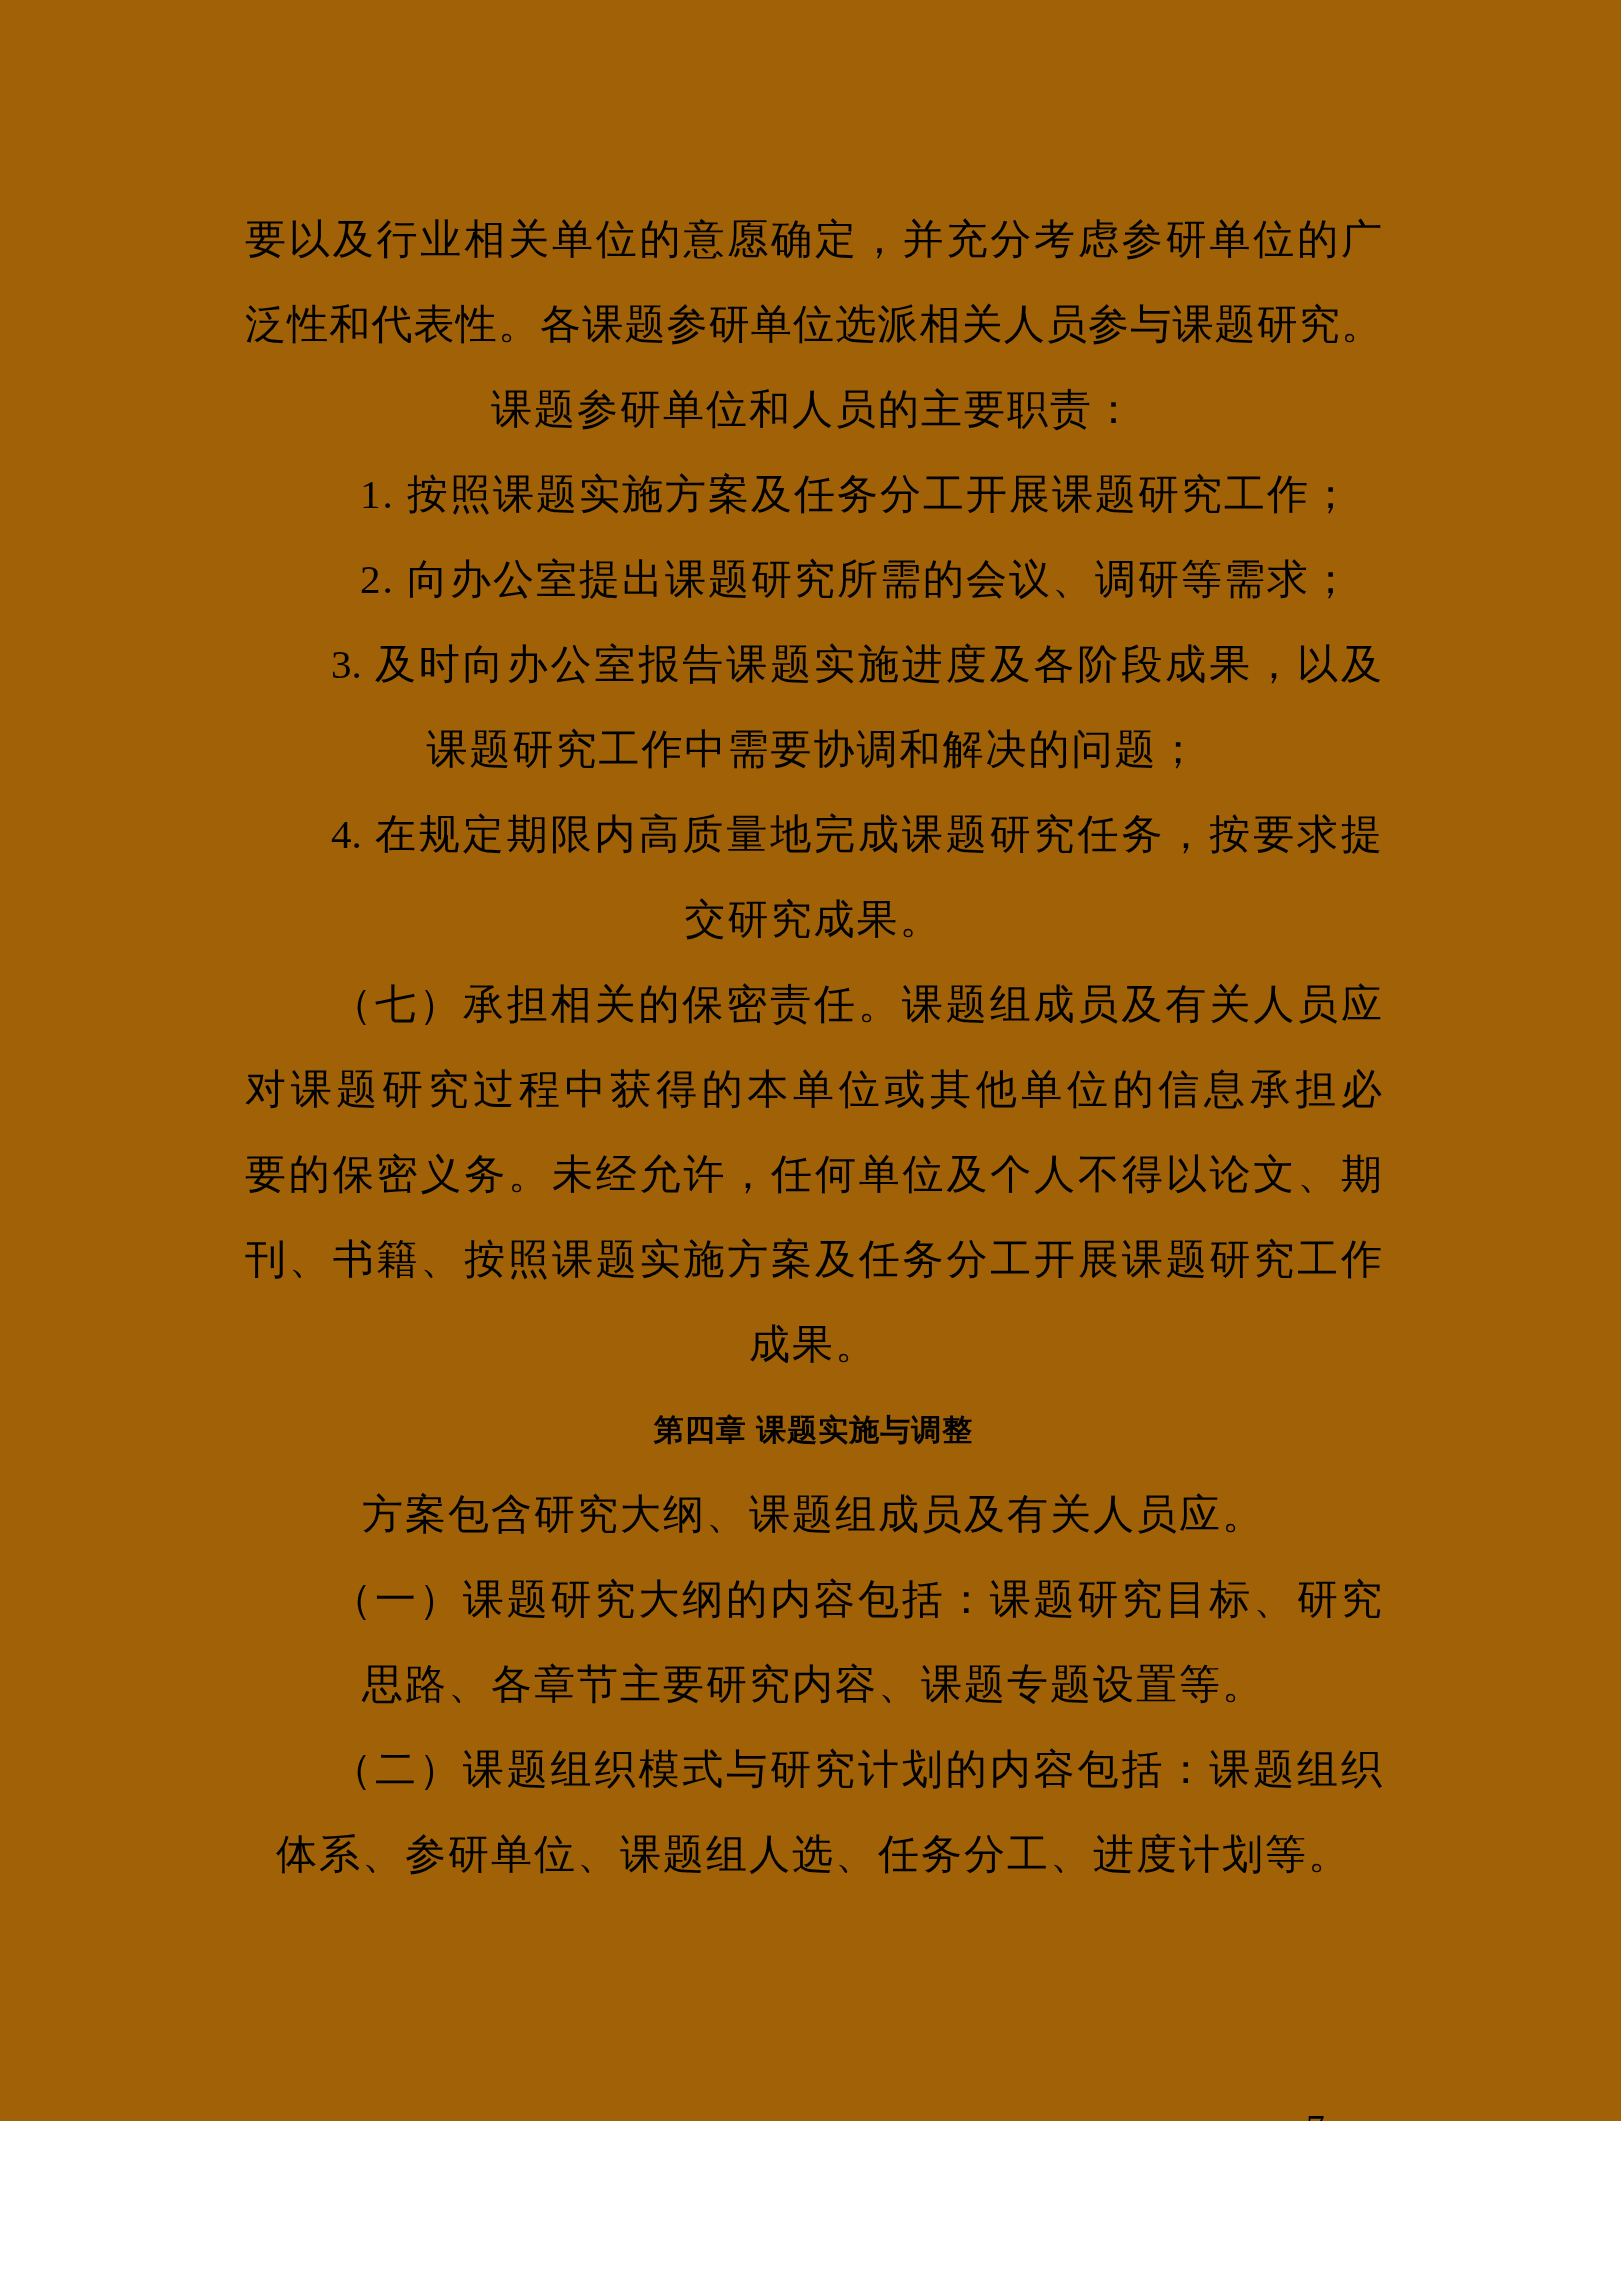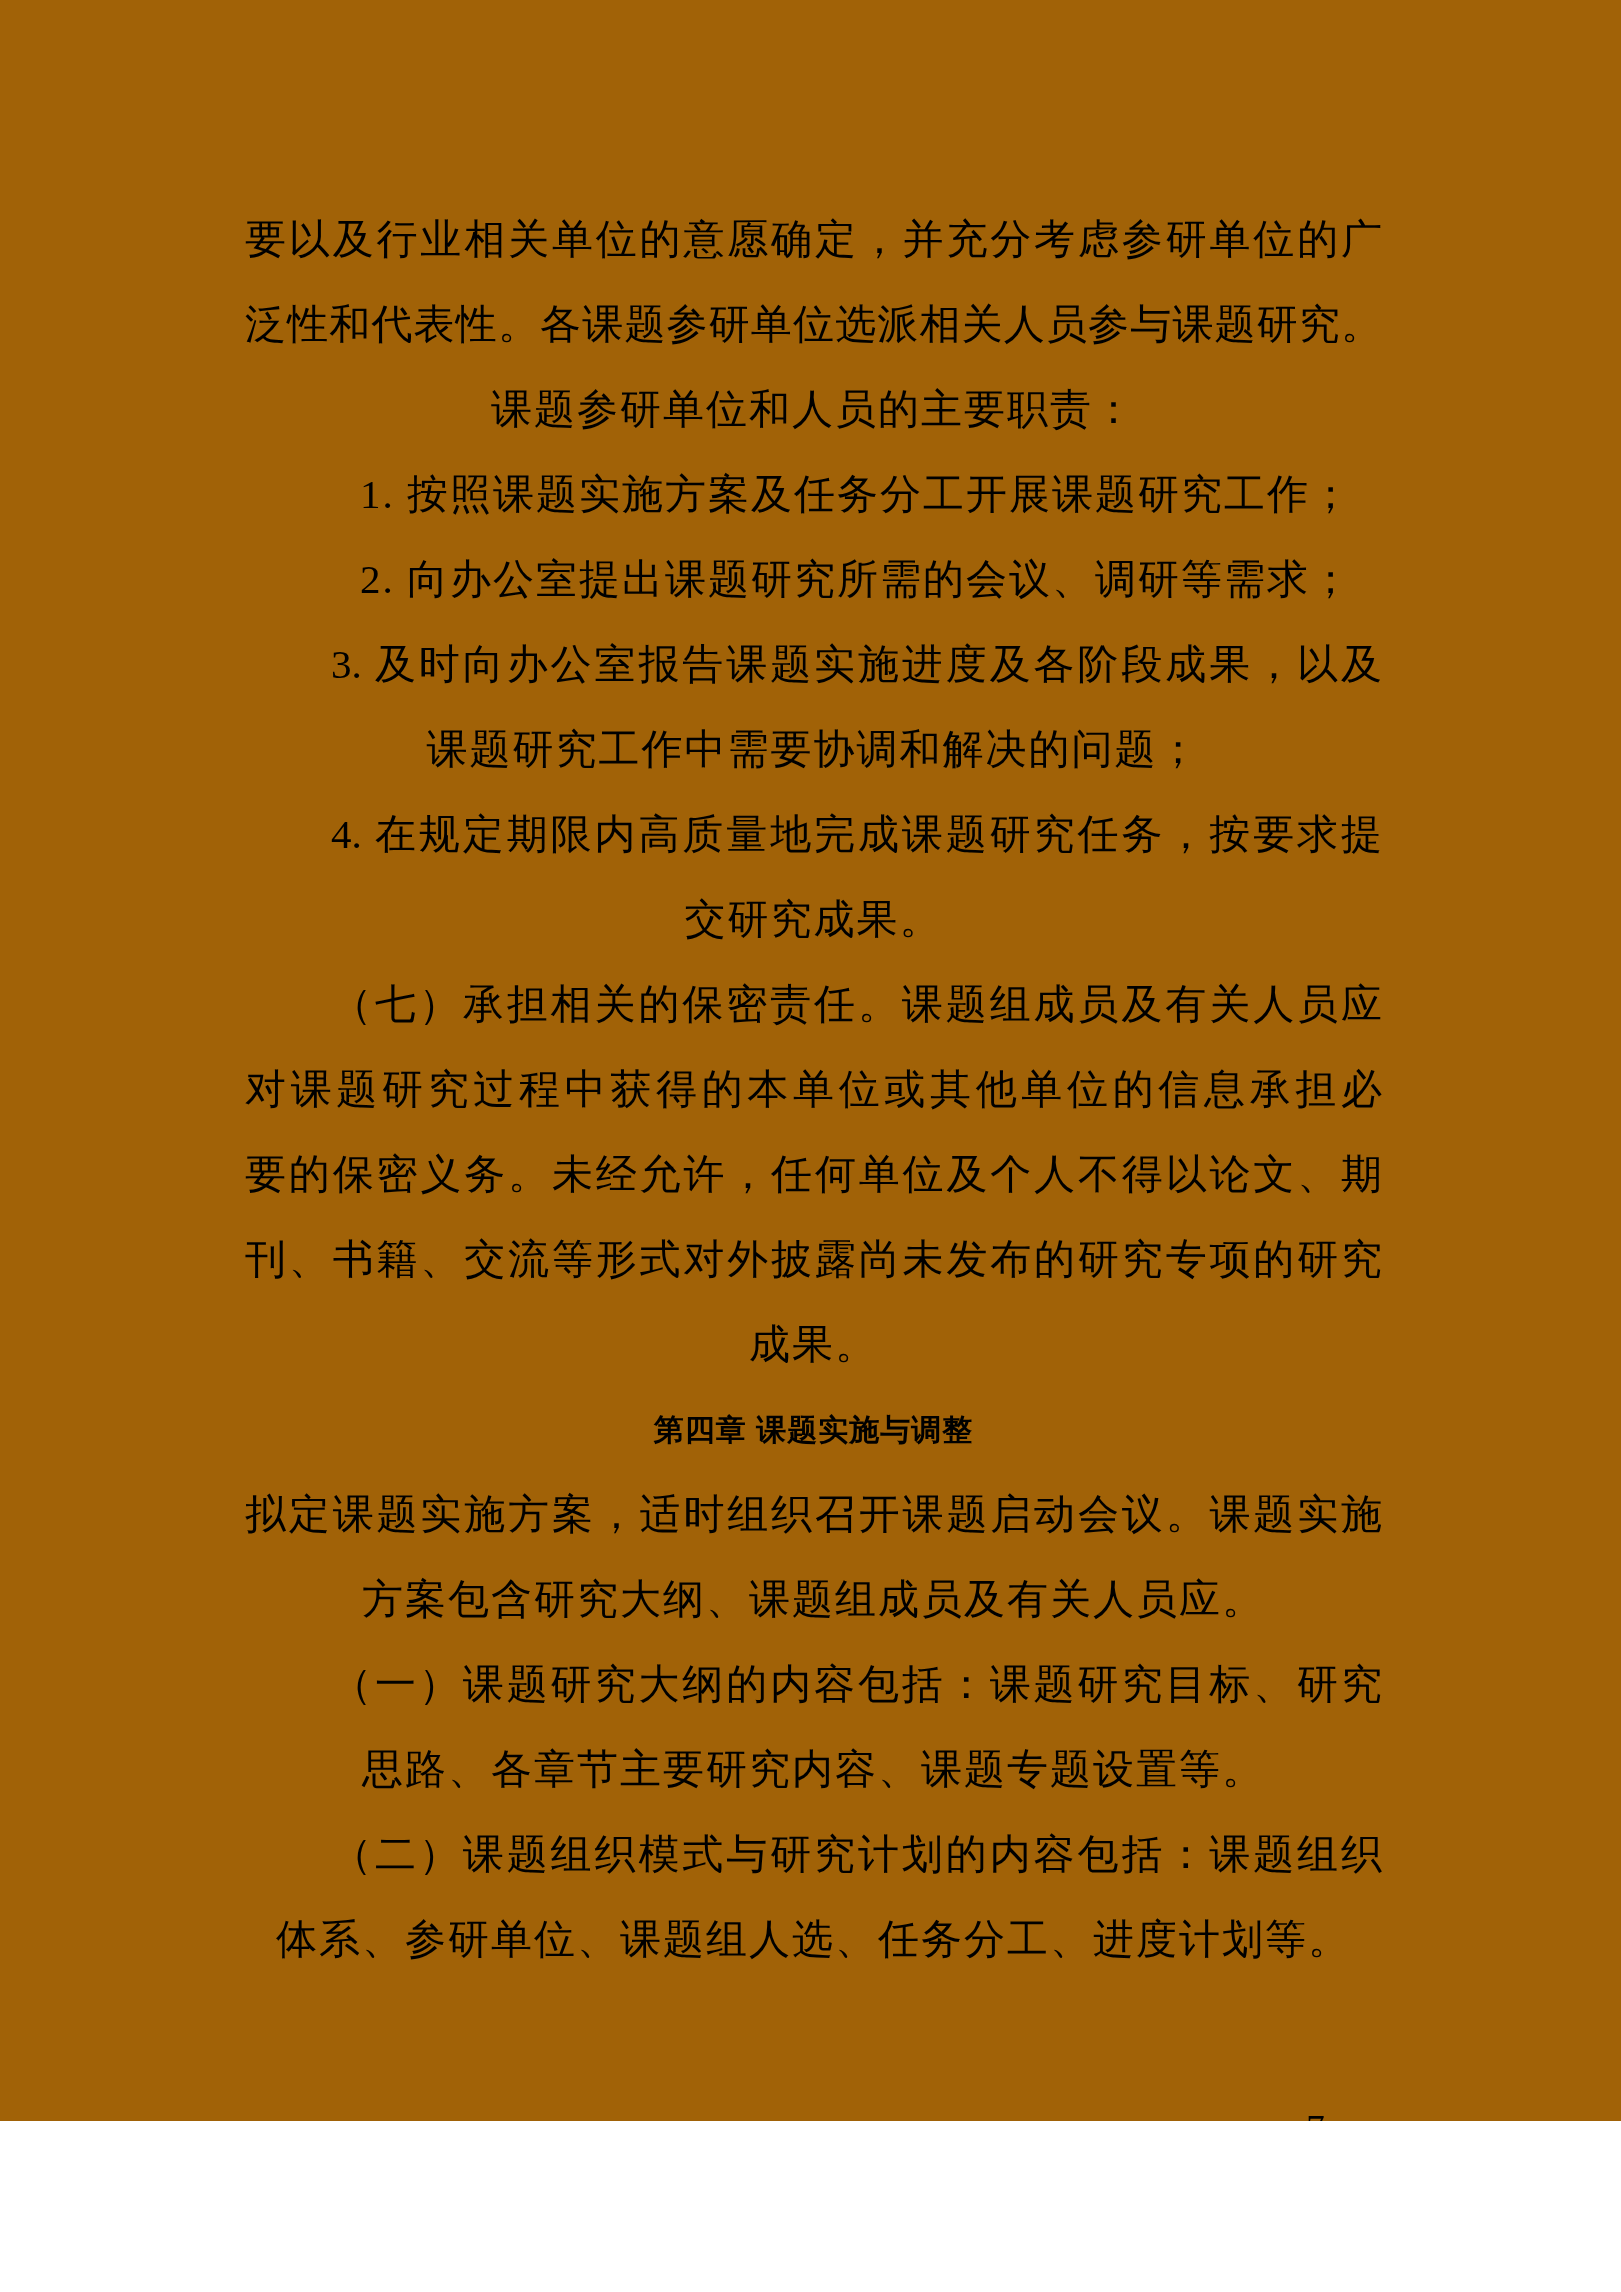--- a/index.html
+++ b/index.html
@@ -73,24 +73,23 @@
       <div class="line">课题参研单位和人员的主要职责：</div>
       <div class="line indent">1. 按照课题实施方案及任务分工开展课题研究工作；</div>
       <div class="line indent">2. 向办公室提出课题研究所需的会议、调研等需求；</div>
       <div class="line indent justify">3. 及时向办公室报告课题实施进度及各阶段成果，以及</div>
       <div class="line">课题研究工作中需要协调和解决的问题；</div>
       <div class="line indent justify">4. 在规定期限内高质量地完成课题研究任务，按要求提</div>
       <div class="line">交研究成果。</div>
       <div class="line indent justify">（七）承担相关的保密责任。课题组成员及有关人员应</div>
       <div class="line justify">对课题研究过程中获得的本单位或其他单位的信息承担必</div>
       <div class="line justify">要的保密义务。未经允许，任何单位及个人不得以论文、期</div>
-      <div class="line justify">刊、书籍、交流等形式对外披露尚未发布的研究专项的研究</div>
+      <div class="line justify">刊、书籍、按照课题实施方案及任务分工开展课题研究工作</div>
       <div class="line">成果。</div>
       <div class="line heading">第四章 课题实施与调整</div>
-      <div class="line justify">拟定课题实施方案，适时组织召开课题启动会议。课题实施</div>
       <div class="line">方案包含研究大纲、课题组成员及有关人员应。</div>
       <div class="line indent justify">（一）课题研究大纲的内容包括：课题研究目标、研究</div>
       <div class="line">思路、各章节主要研究内容、课题专题设置等。</div>
       <div class="line indent justify">（二）课题组织模式与研究计划的内容包括：课题组织</div>
       <div class="line">体系、参研单位、课题组人选、任务分工、进度计划等。</div>
     </div>
   <div class="page-number">- 7 -</div>
 </div>
 
 

